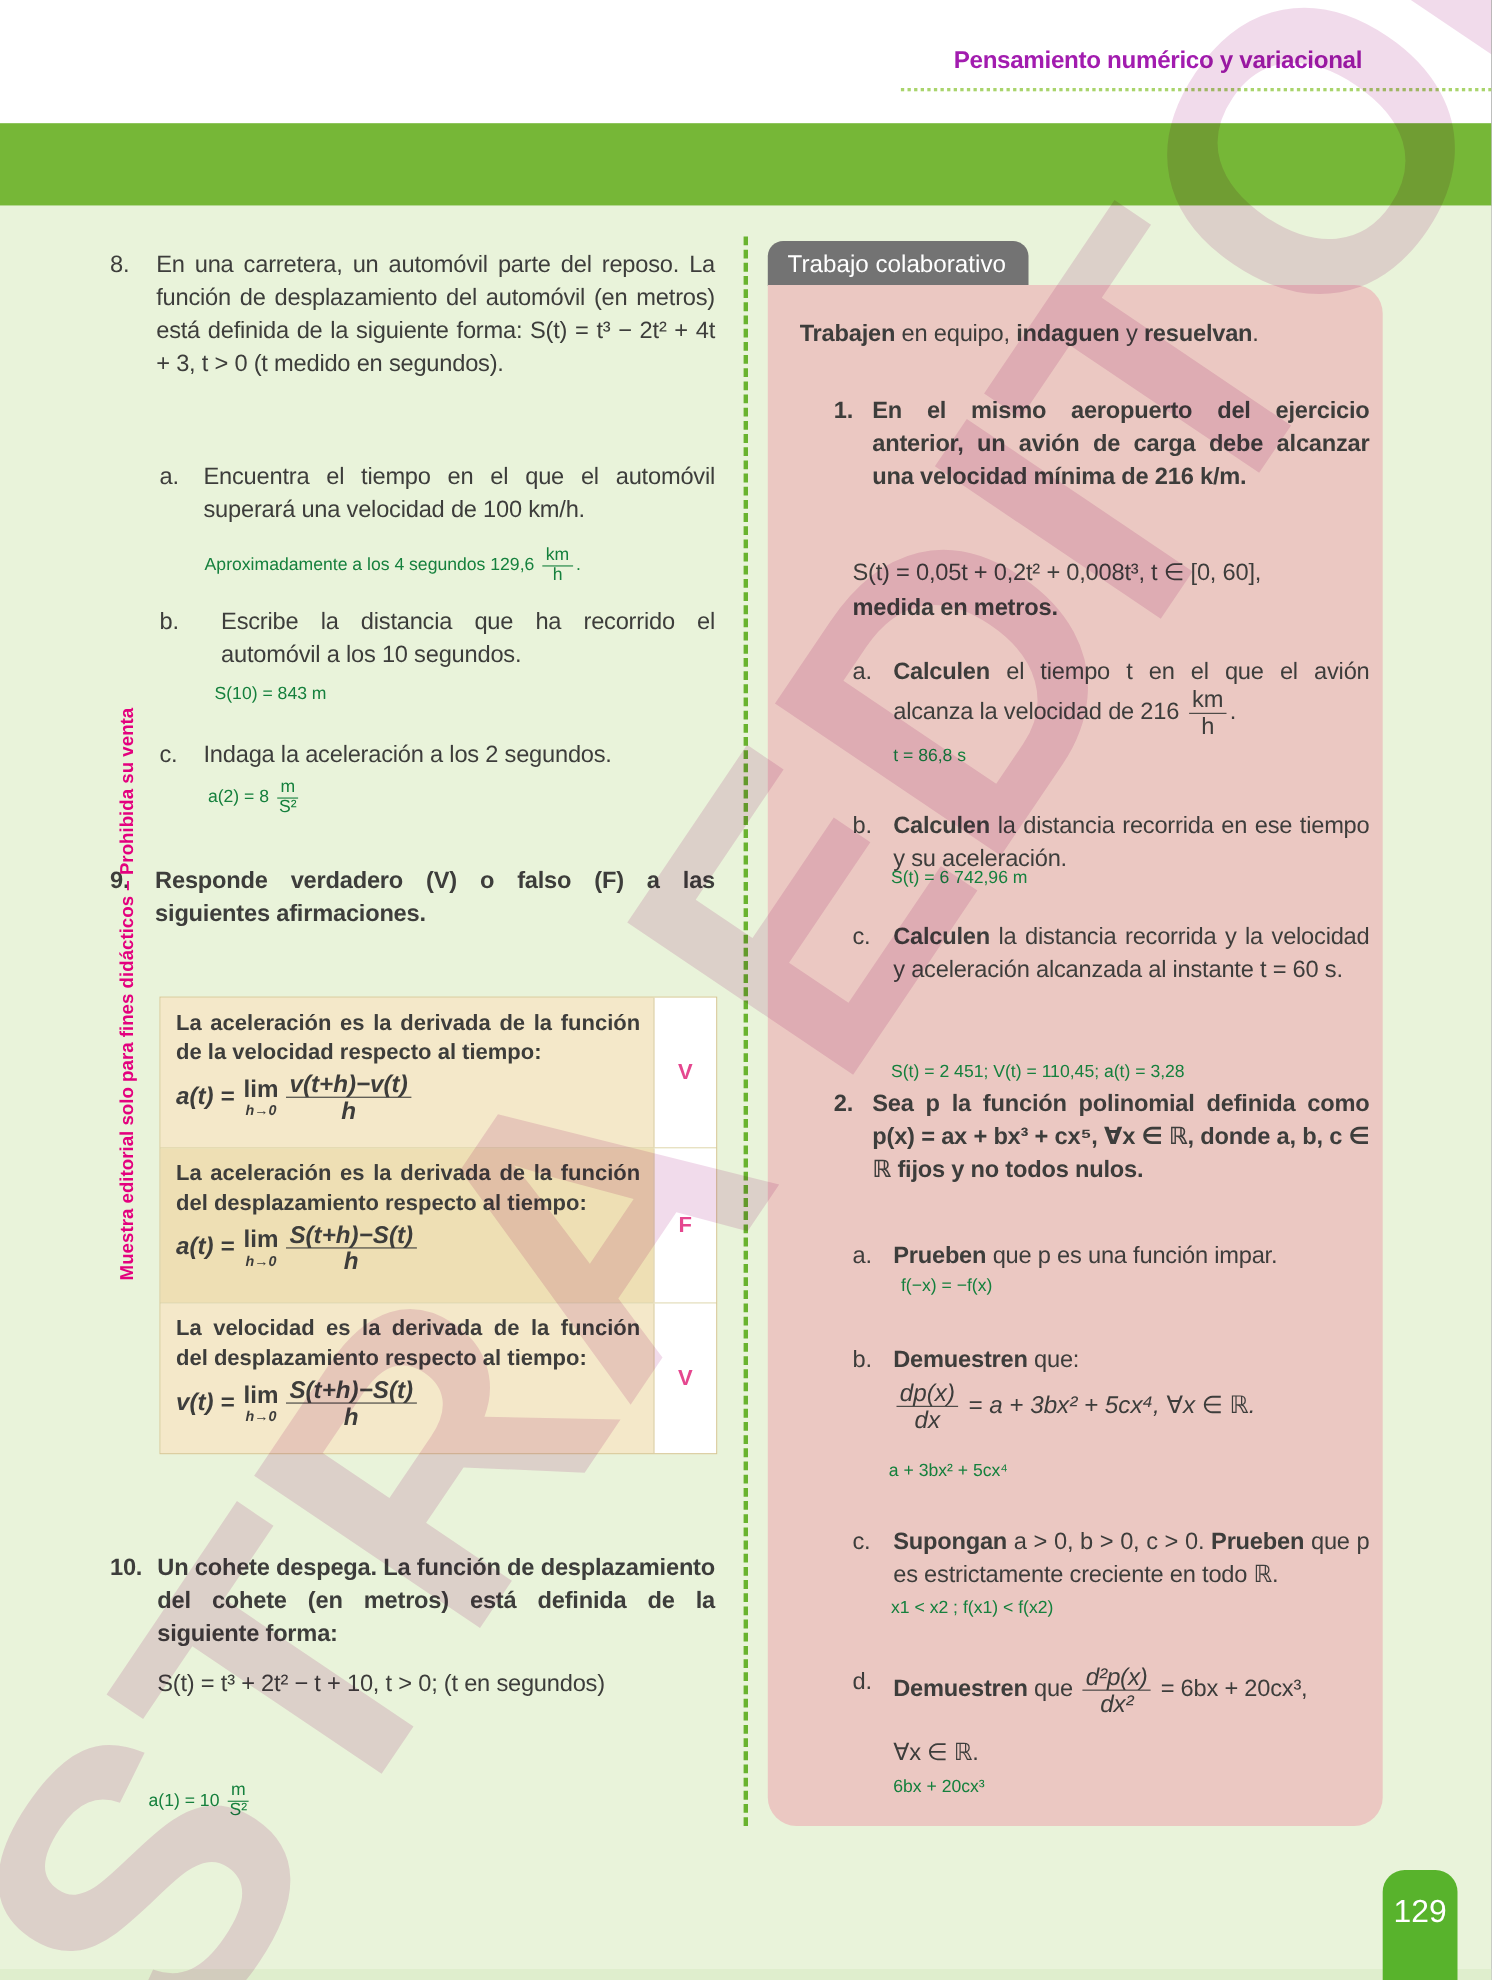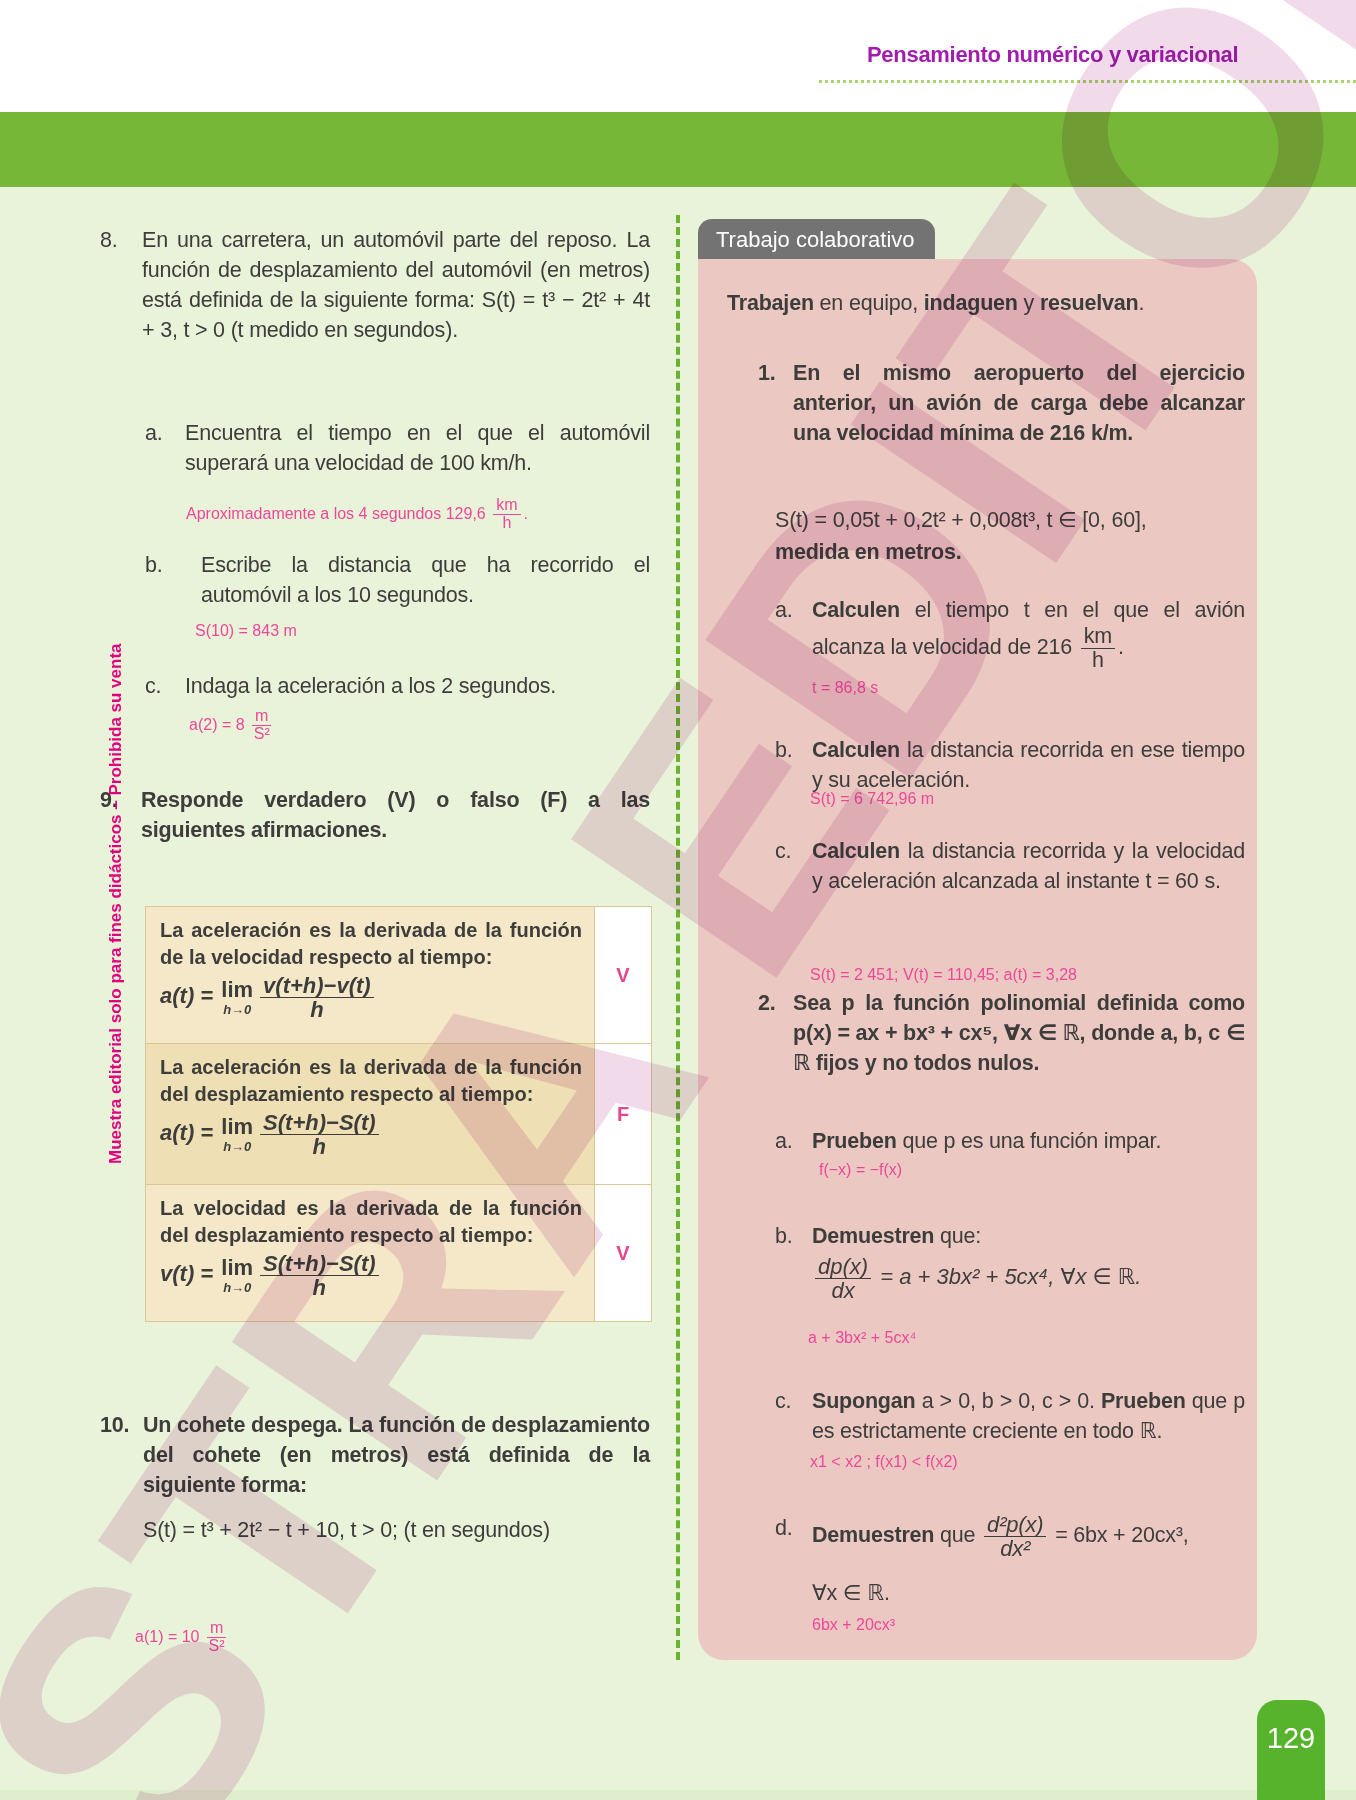--- a/index.html
+++ b/index.html
@@ -21,21 +21,21 @@
   .bodybg{left:0;top:187px;width:1356px;height:1613px;background:#e9f3da;}
   .footstrip{left:0;top:1790px;width:1356px;height:10px;background:#dfeecd;}
   
   .divider{left:676px;top:215px;height:1445px;width:0;border-left:4px dashed #69b32e;}
   
   .body-txt{font-size:21.5px;line-height:30px;letter-spacing:-0.2px;}
   .just{text-align:justify;}
   .bold{font-weight:700;}
   .exnum{position:absolute;left:0;top:0;}
   .ex-p{margin:0;}
-  .answer{font-size:16px;line-height:20px;color:#ec4899;letter-spacing:0;}
+  .answer{font-size:16px;line-height:20px;color:#15803d;letter-spacing:0;}
   
   .frac{display:inline-block;vertical-align:middle;text-align:center;line-height:1.05;margin:0 3px;}
   .fnum{display:block;border-bottom:1.6px solid currentColor;padding:0 3px;}
   .fden{display:block;}
   .limwrap{display:inline-block;vertical-align:middle;text-align:center;line-height:1;margin:0 4px 0 2px;}
   .limtop{display:block;font-style:normal;}
   .limsub{display:block;font-size:13px;margin-top:2px;}
   .eq{font-style:italic;font-size:22px;}
   
   .vf-table{left:145px;top:906px;width:505px;border:1px solid #d9c795;font-weight:bold;}

